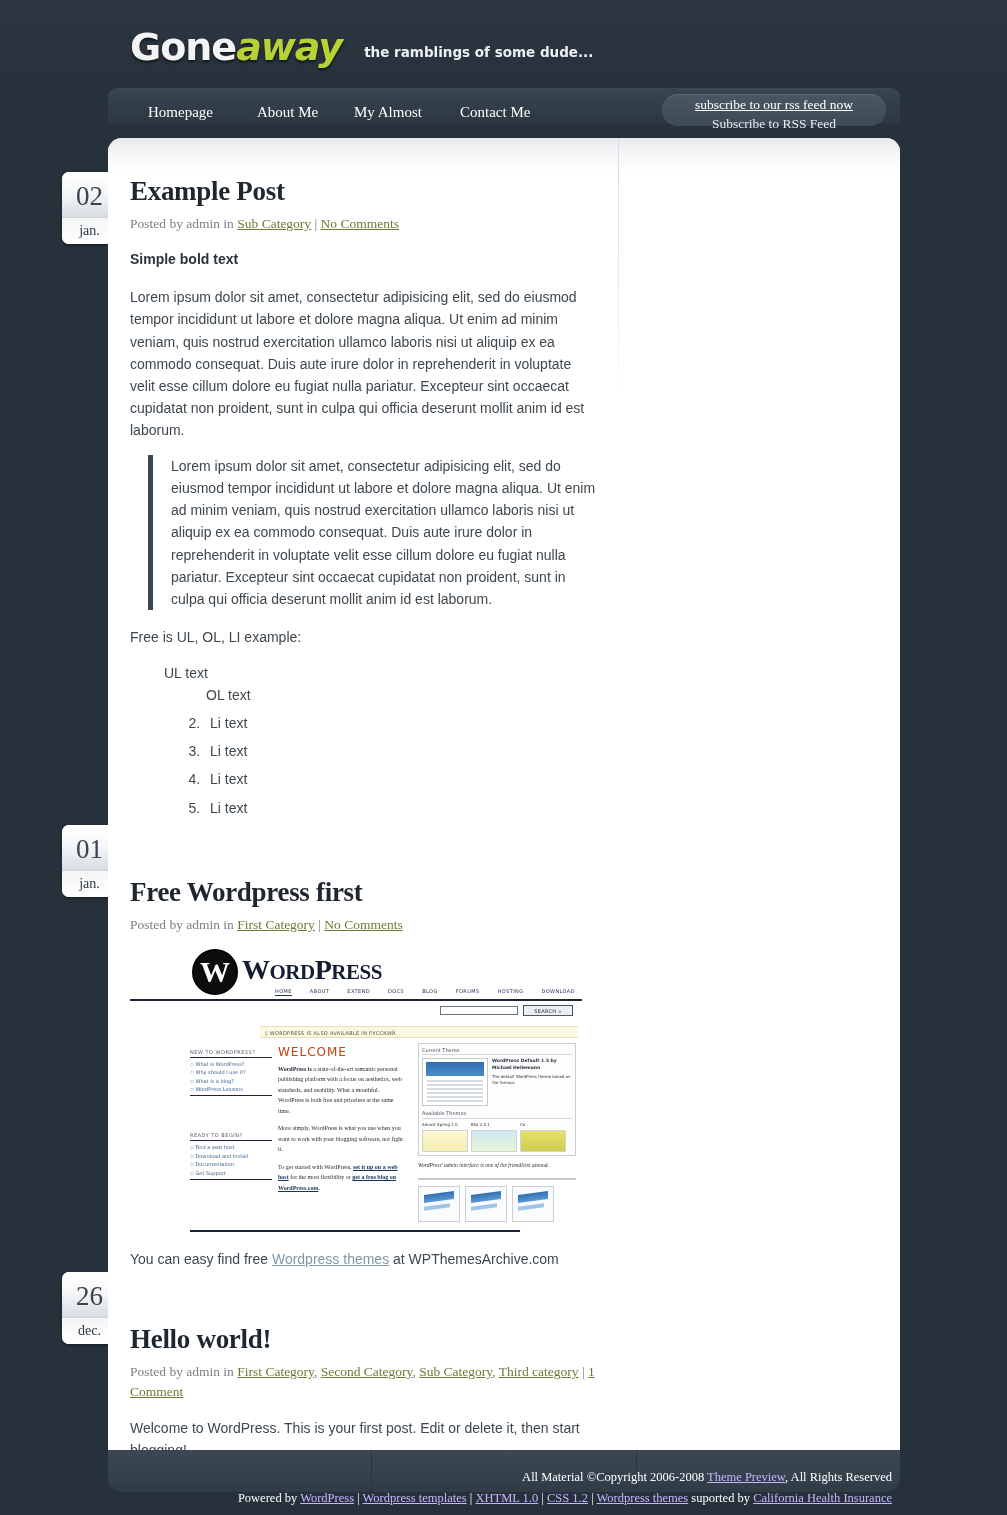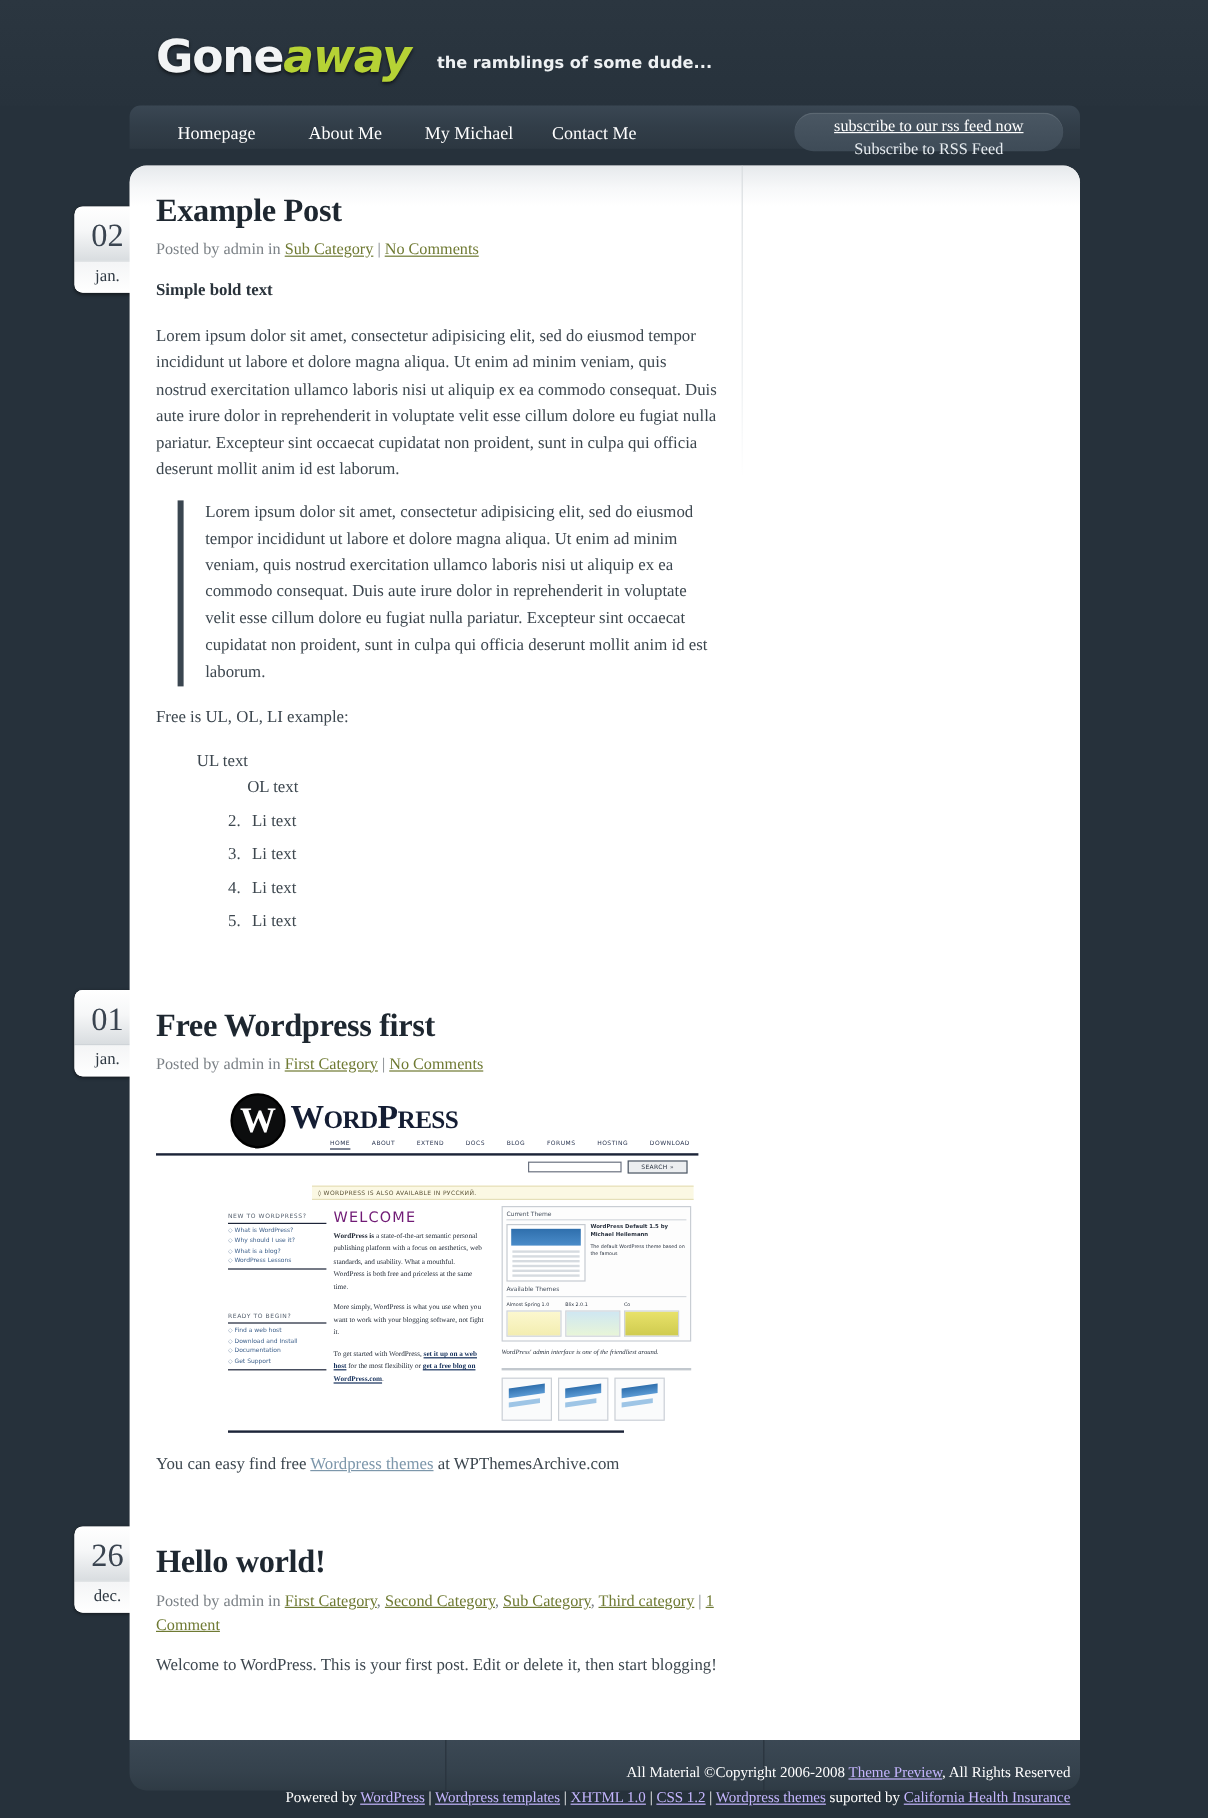--- a/index.html
+++ b/index.html
@@ -81,21 +81,21 @@
   }
   .panel::before {
     content: ""; position: absolute; left: 0; top: 0; right: 0; height: 34px;
     background: linear-gradient(to bottom, #e6e9ec 0%, #f7f8f9 55%, #ffffff 100%);
   }
   .panel-divider {
     position: absolute; left: 510px; top: 0; width: 1px; height: 260px;
     background: linear-gradient(to bottom, #d8dcdf 0%, #eceff1 70%, #ffffff 100%);
   }
 
-  .content { position: absolute; left: 22px; top: 0; width: 470px; }
+  .content { position: absolute; left: 22px; top: 16px; width: 470px; }
 
   
   .datebadge {
     position: absolute; width: 55px; height: 72px;
     border-radius: 7px; overflow: hidden;
     box-shadow: 0 1px 3px rgba(0,0,0,.45);
     background: #fff;
   }
   .datebadge .day {
     height: 45px; line-height: 48px; text-align: center;
@@ -116,21 +116,21 @@
     font-size: 27px; color: #1e2730; font-weight: 700;
     font-family: "Liberation Serif", serif;
     margin: 0 0 7px 0; letter-spacing: -.3px;
   }
   .post-meta {
     font-size: 13.5px; color: #7b8186; margin: 0 0 14px 0;
     font-family: "Liberation Serif", serif; line-height: 1.5;
   }
   .post-meta a { color: #6f7a33; text-decoration: underline; }
   .post-body { font-size: 14px; color: #3d474f; line-height: 1.58;
-               font-family: Liberation Serif, serif; }
+               font-family: Liberation Sans, sans-serif; }
   .post-body p { margin: 0 0 14px 0; }
   .post-body .boldline { font-weight: 700; color: #2a333b; margin-bottom: 16px; }
   .post-body a.bluelink { color: #7d97ab; text-decoration: underline; }
 
   blockquote {
     margin: 4px 0 16px 18px; padding: 0 0 0 18px;
     border-left: 5px solid #3a4650; color: #3d474f;
   }
   blockquote p { margin: 0; }
 
@@ -191,21 +191,21 @@
     font-family: "DejaVu Sans", sans-serif; font-size: 5px; color: #55606e;
     letter-spacing: .5px; border-bottom: 1px solid #1c2438; padding-bottom: 2px;
   }
   .wp-col-list { margin: 3px 0 0 0; padding: 0; list-style: none;
     font-family: "DejaVu Sans", sans-serif; font-size: 5px; color: #3c5f8a; }
   .wp-col-list li { margin-bottom: 2.5px; }
   .wp-col-list li::before { content: "◇ "; color: #7d93ad; }
   .wp-rule2 { border-bottom: 1px solid #1c2438; margin-top: 3px; }
   .wp-mid { position: absolute; left: 148px; top: 96px; width: 128px; }
   .wp-welcome {
-    font-family: "DejaVu Sans", sans-serif; font-size: 12px; color: #701a75;
+    font-family: "DejaVu Sans", sans-serif; font-size: 12px; color: #c2410c;
     letter-spacing: 1px; margin-bottom: 5px;
   }
   .wp-mid p {
     font-family: "Liberation Serif", serif; font-size: 6px; color: #232b37;
     line-height: 1.75; margin: 0 0 7px 0;
   }
   .wp-mid p b { font-weight: 700; }
   .wp-mid p .lk { color: #16315c; font-weight: 700; text-decoration: underline; }
   .wp-right {
     position: absolute; left: 288px; top: 94px; width: 158px;
@@ -279,21 +279,21 @@
       <div class="logo">
         <span class="part1">Gone</span><span class="part2">away</span>
       </div>
       <div class="tagline">the ramblings of some dude...</div>
     </div>
   </div>
 
   <div class="navbar">
     <a href="#" class="nav-item i0">Homepage</a>
     <a href="#" class="nav-item i1">About Me</a>
-    <a href="#" class="nav-item i2">My Michael</a>
+    <a href="#" class="nav-item i2">My Almost</a>
     <a href="#" class="nav-item i3">Contact Me</a>
 
     <div class="rss-btn">
       <a href="#" class="rss-link">subscribe to our rss feed now</a>
       <div class="rss-sub">Subscribe to RSS Feed</div>
     </div>
   </div>
 
   <div class="datebadge" style="left:62px; top:172px;">
     <div class="day">02</div>

